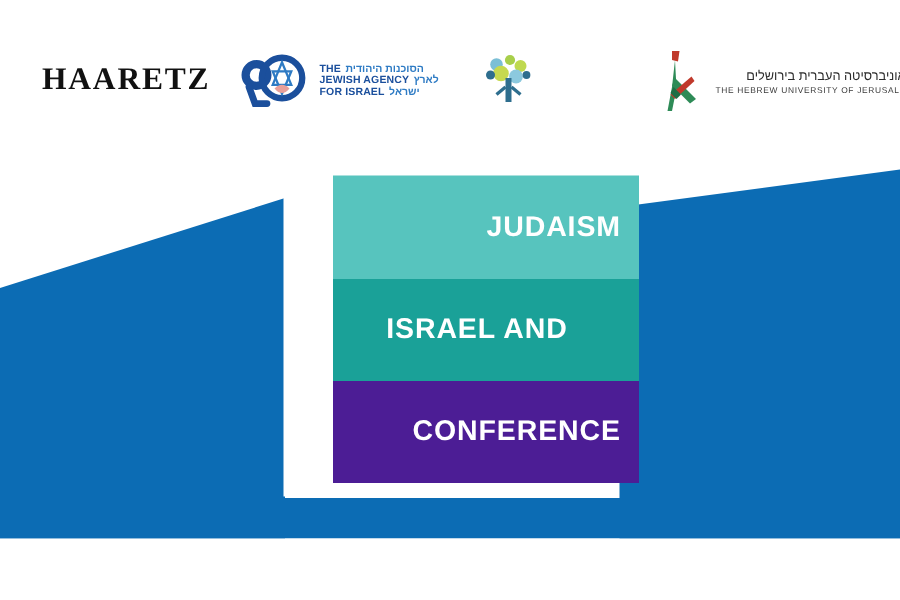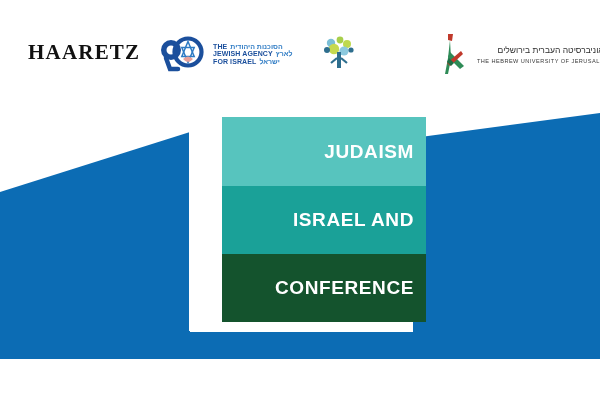--- a/index.html
+++ b/index.html
@@ -248,22 +248,22 @@
       </div>
     </div>
 
   </div>
 
   <div class="card">
     <div class="card-inner">
       <div class="band band-0" id="band-0" style="background: rgb(87, 196, 190);">
         <span>JUDAISM</span>
       </div>
-      <div class="band band-1" id="band-1" style="background: rgb(26, 161, 152);">
+      <div class="band band-1" id="band-1" style="background: rgb(26, 161, 152); justify-content: center;">
         <span>ISRAEL AND</span>
       </div>
-      <div class="band band-3" id="band-3" style="background: #14532d;">
+      <div class="band band-3" id="band-3" style="background: #4c1d95;">
         <span>CONFERENCE</span>
       </div>
     </div>
   </div>
 
 </div>
 
 </body></html>

